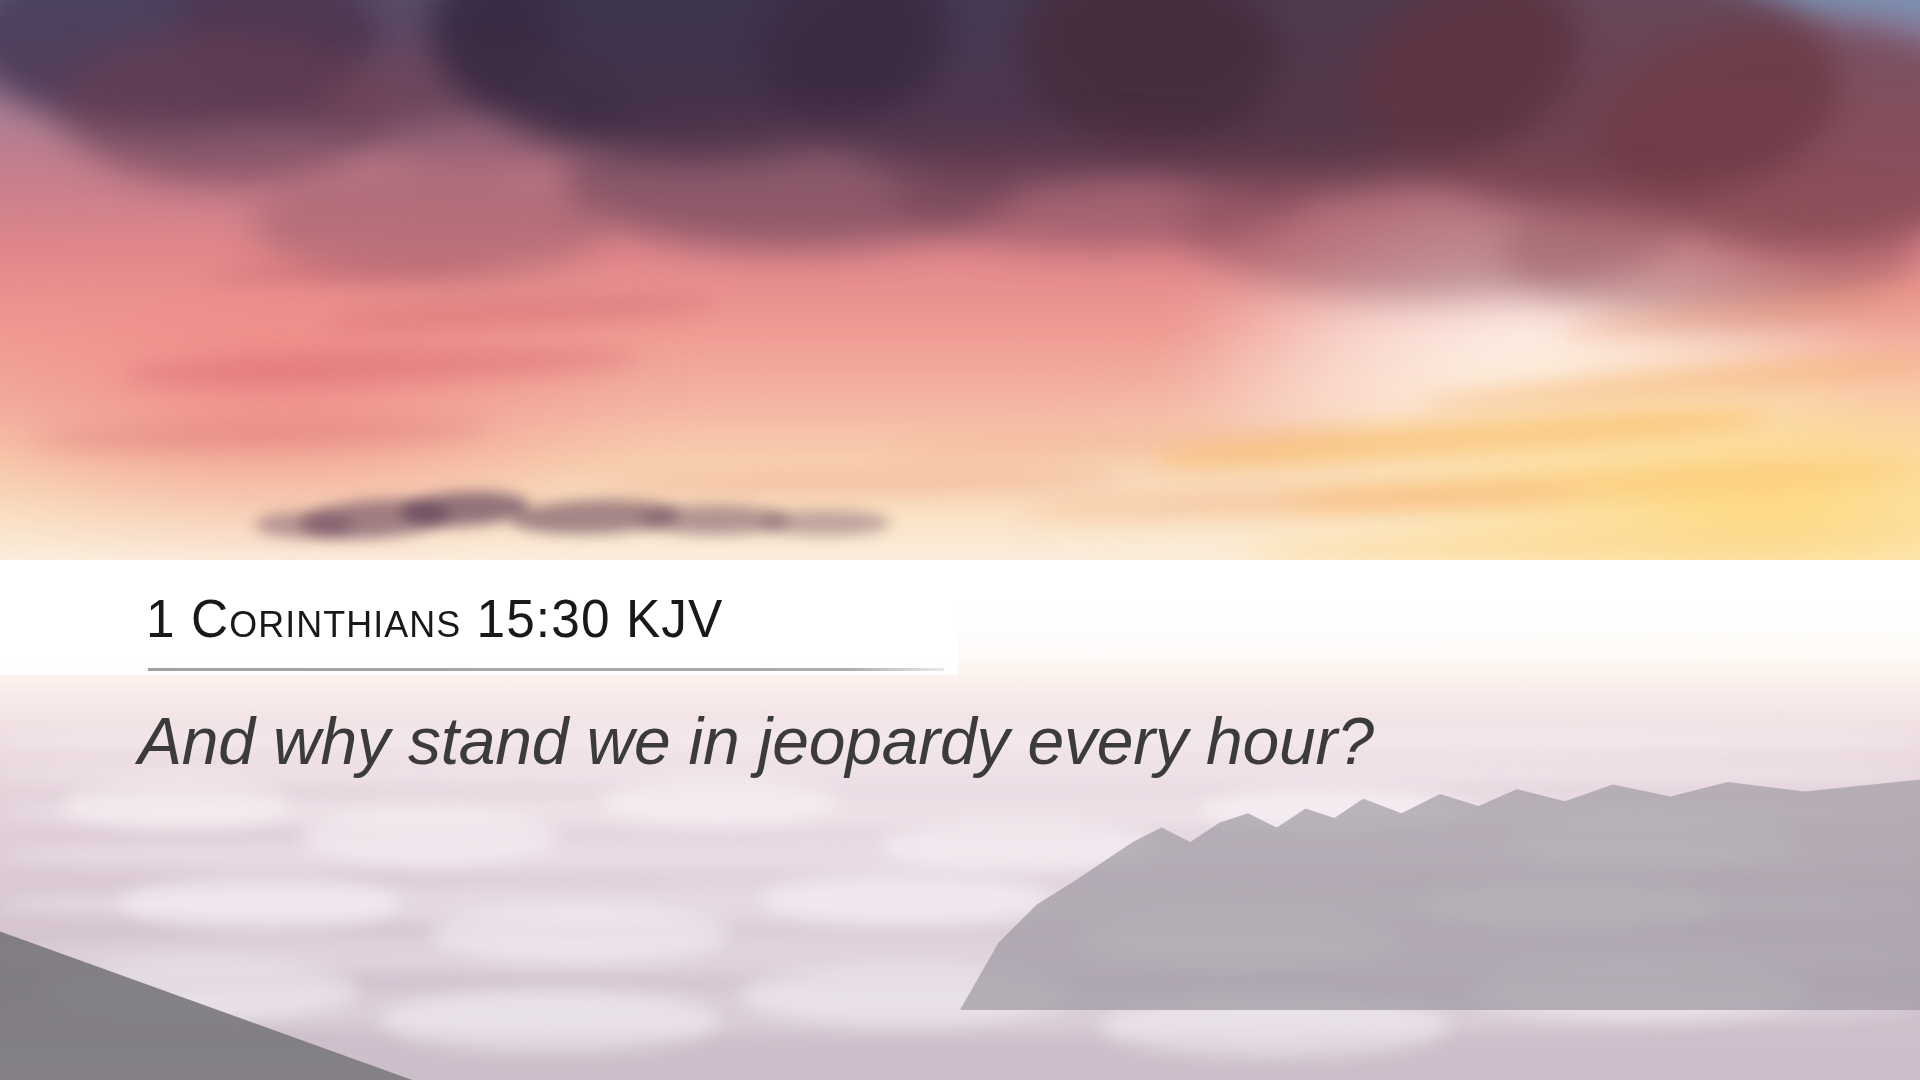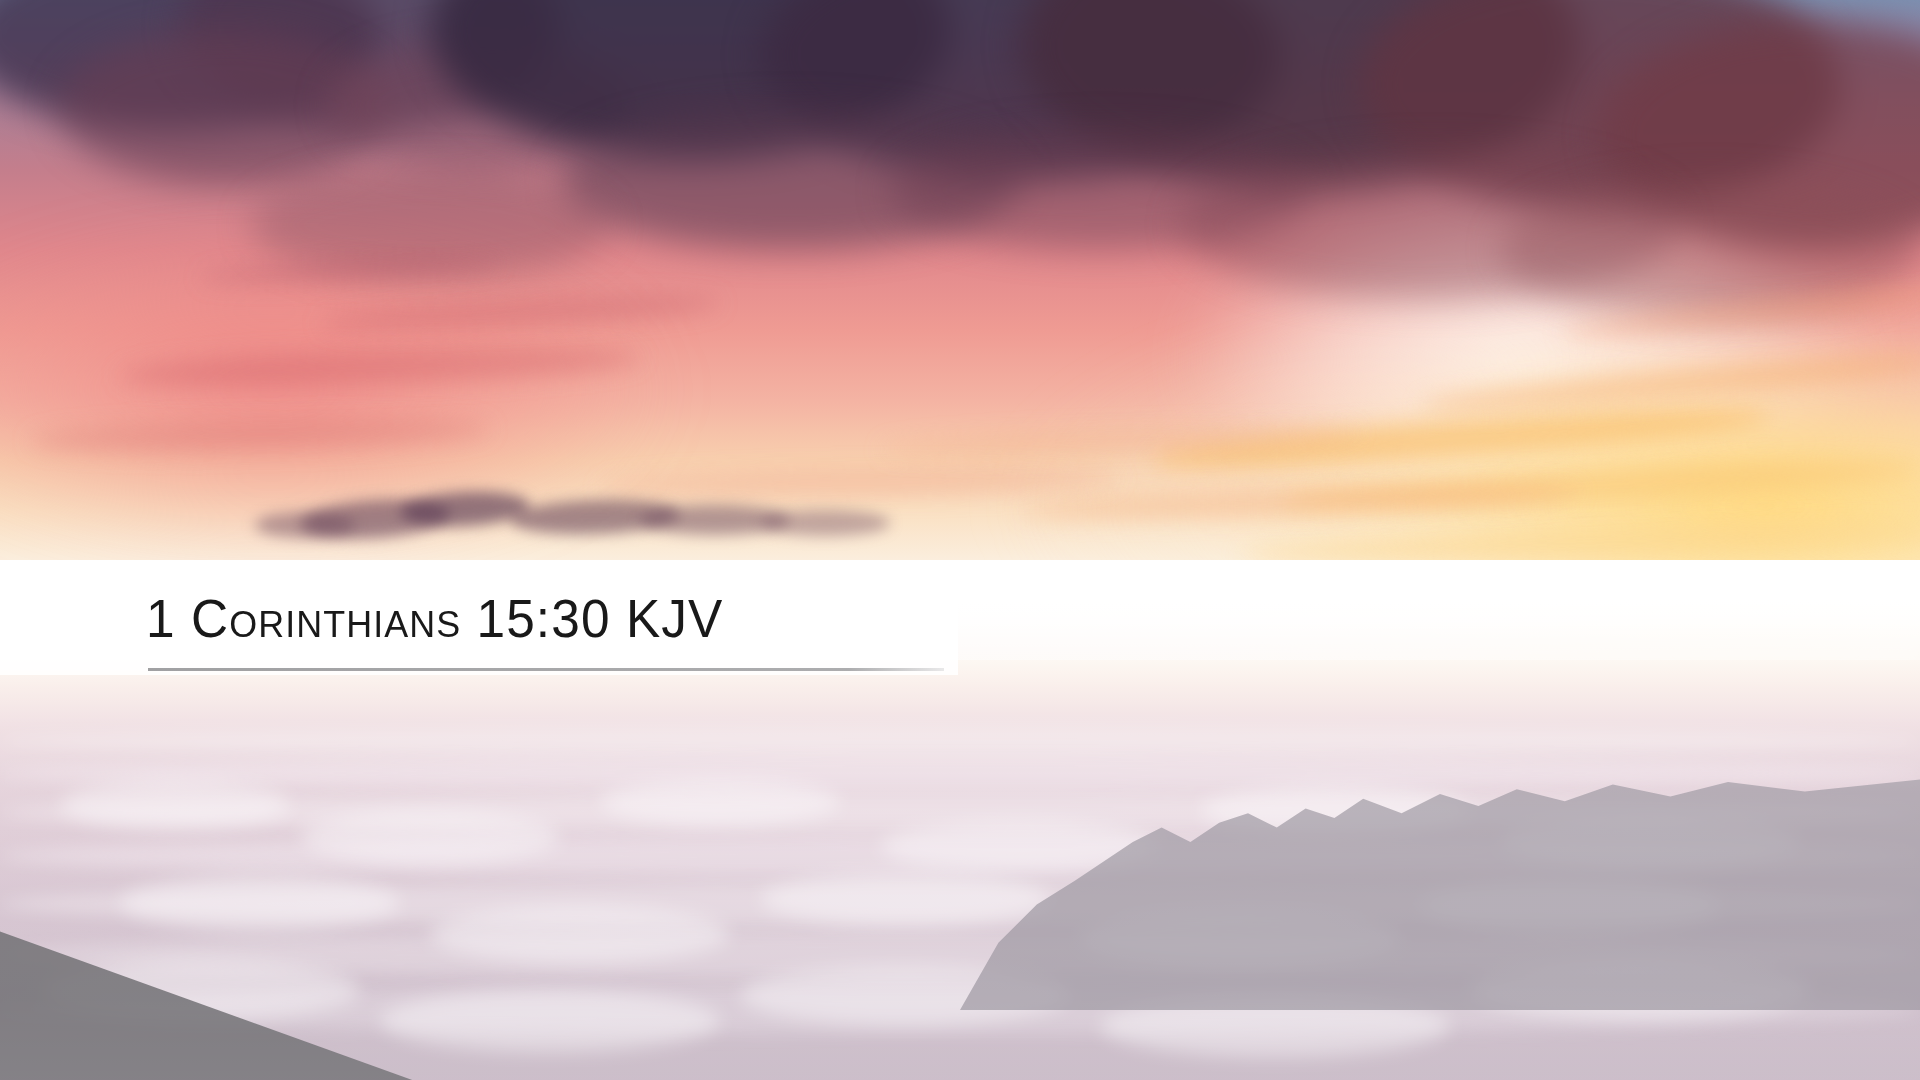--- a/index.html
+++ b/index.html
@@ -292,14 +292,15 @@
     <div class="ridge-right"></div>
     <div class="ridge-left"></div>
 
   </div>
 
   <div class="overlay-fade"></div>
 
   <div class="title-plate"></div>
   <div class="ref-title">1 Corinthians 15:30 KJV</div>
   <div class="ref-underline"></div>
+  <div class="verse">And why stand we in jeopardy every hour?</div>
 
 </div>
 
 </body></html>

